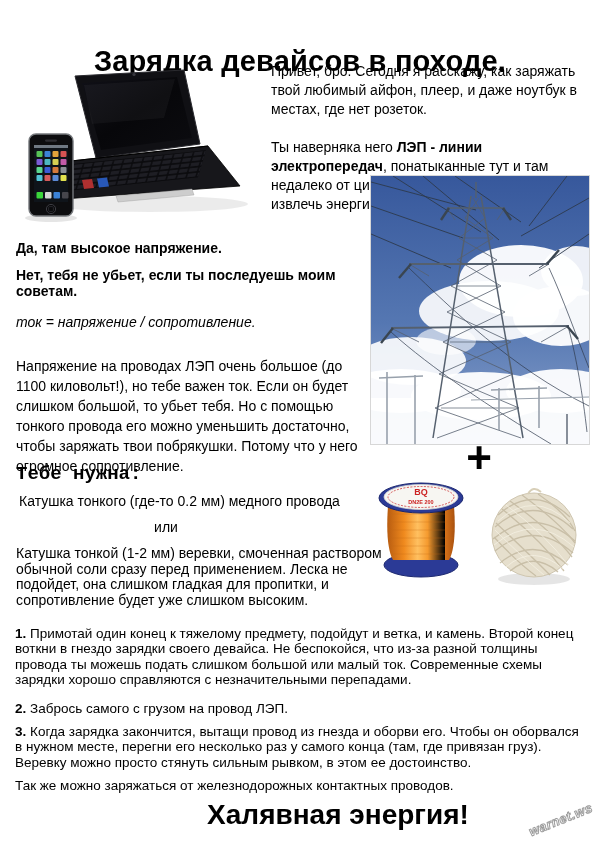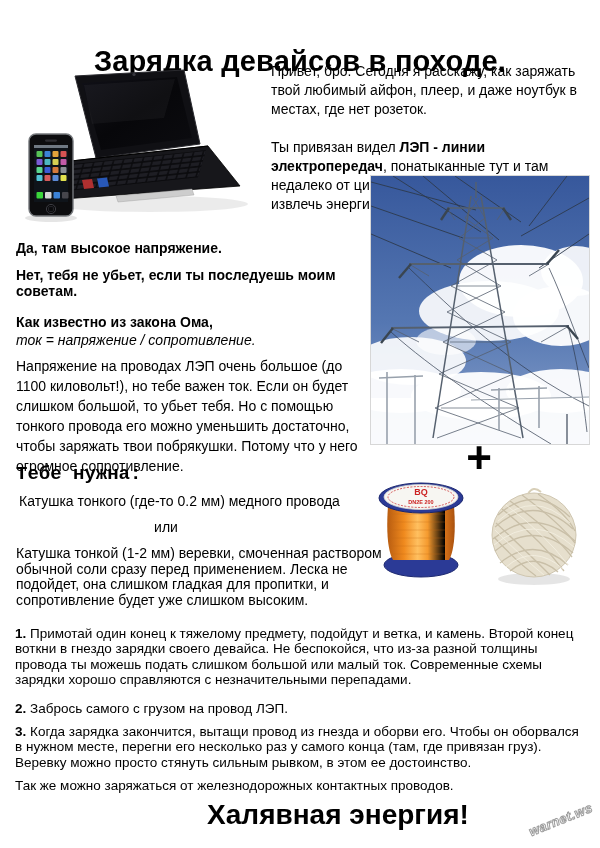--- a/index.html
+++ b/index.html
@@ -107,28 +107,27 @@
         <rect x="41.5" y="134" width="6.5" height="6.5" rx="1" fill="#3b82d6"></rect>
         <rect x="50" y="134" width="6.5" height="6.5" rx="1" fill="#46464c"></rect>
       </g>
       <circle cx="39" cy="151" r="4.6" fill="#0a0a0c" stroke="#3c3c42" stroke-width="1"></circle>
       <rect x="36.6" y="148.6" width="4.8" height="4.8" rx="1.2" fill="none" stroke="#2e2e33" stroke-width="0.8"></rect>
     </g>
   </svg>
 
   <div class="abs intro">
     <p>Привет, бро. Сегодня я расскажу, как заряжать твой любимый айфон, плеер, и даже ноутбук в местах, где нет розеток.</p>
-    <p><span>Ты привязан видел </span><b>ЛЭП - линии электропередач</b><span>, понатыканные тут и там недалеко от цивилизации. Из них вполне можно извлечь энергию, достаточную для зарядки.</span></p>
+    <p><span>Ты наверняка него </span><b>ЛЭП - линии электропередач</b><span>, понатыканные тут и там недалеко от цивилизации. Из них вполне можно извлечь энергию, достаточную для зарядки.</span></p>
   </div>
 
   <div class="abs claim claim2">Нет, тебя не убьет, если ты последуешь моим советам.</div>
   <div class="abs claim claim1">Да, там высокое напряжение.</div>
 
   <div class="abs ohm">
-    <div class="ohm-title">Как известно из закона Ома,</div>
     <div class="ohm-formula">ток = напряжение / сопротивление.</div>
   </div>
 
   <div class="abs voltage">Напряжение на проводах ЛЭП очень большое (до 1100 киловольт!), но тебе важен ток. Если он будет слишком большой, то убьет тебя. Но с помощью тонкого провода его можно уменьшить достаточно, чтобы заряжать твои побрякушки. Потому что у него огромное сопротивление.</div>
 
   <svg class="abs tower-photo" viewBox="0 0 218 268">
     <defs>
       <linearGradient id="sky" x1="0" y1="0" x2="0" y2="1">
         <stop offset="0" stop-color="#37589c"></stop>
         <stop offset="0.55" stop-color="#5577b2"></stop>

